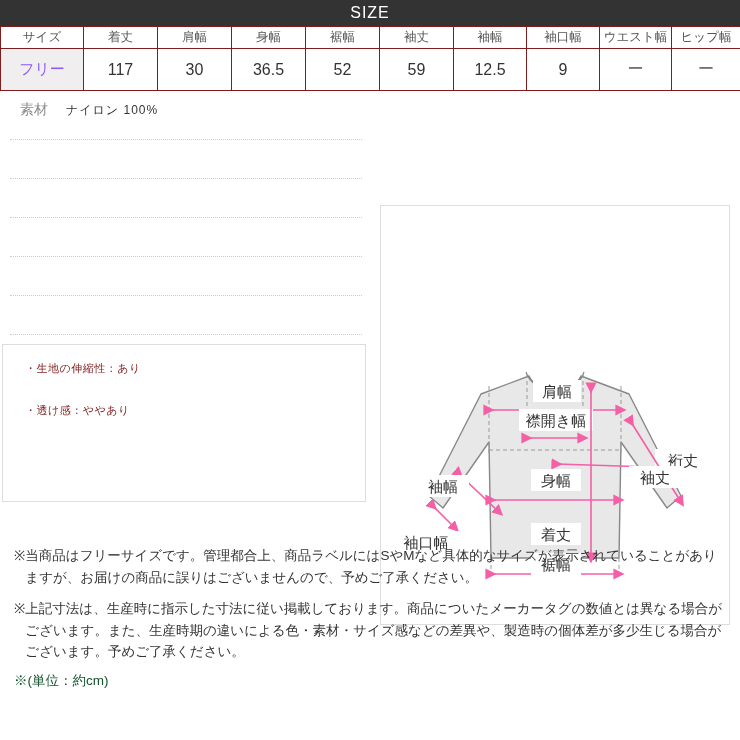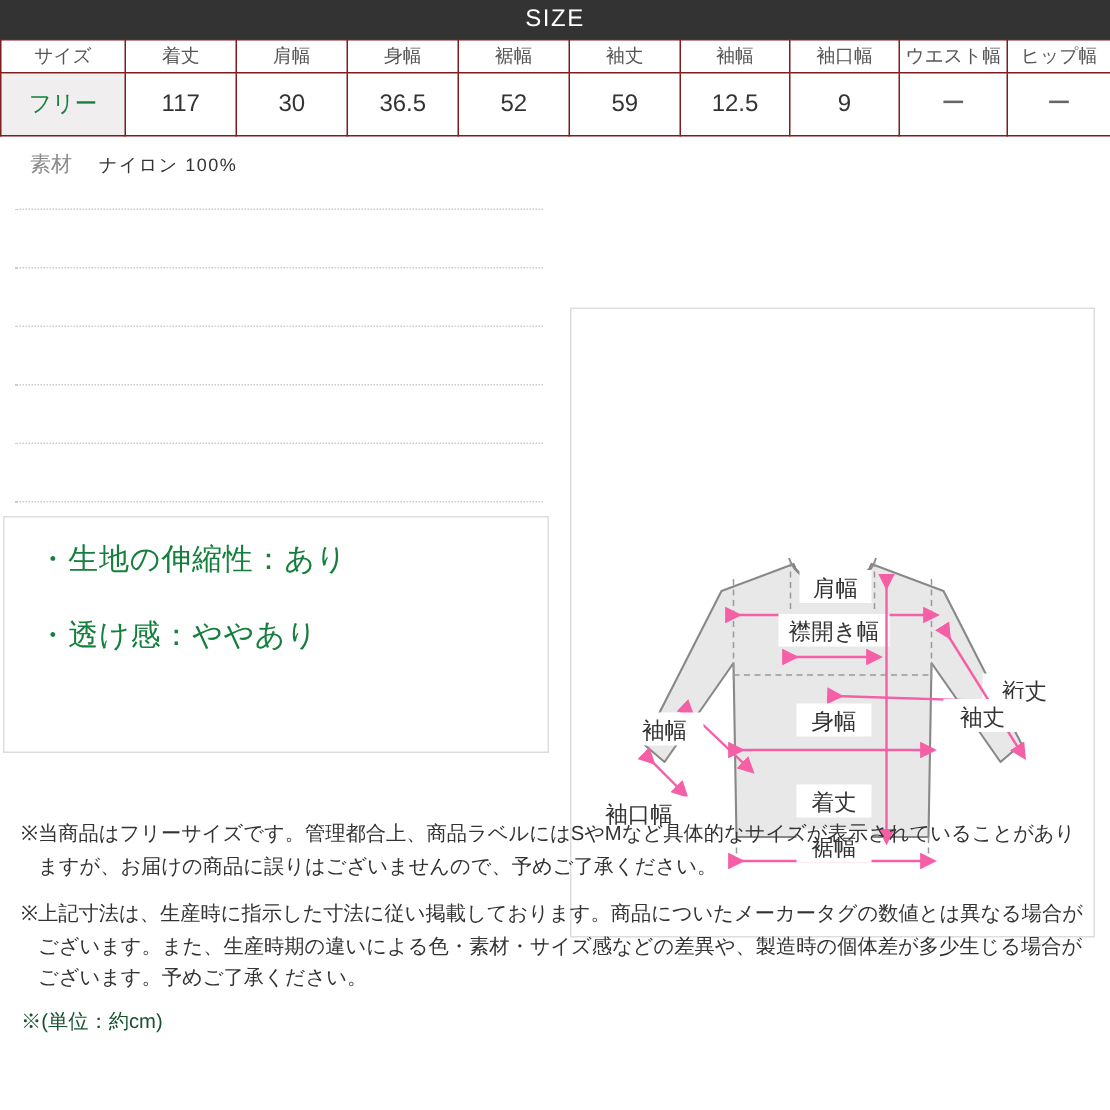--- a/index.html
+++ b/index.html
@@ -48,21 +48,21 @@
     font-size:12.5px;
   }
   table.size-table tbody td {
     height:42px;
     font-size:16px;
     color:#333333;
   }
   table.size-table tbody td.label-cell {
     background:#f0eeee;
     font-size:15px;
-    color:#15803d;
+    color:#8b5cf6;
   }
   table.size-table tbody td.dash {
     font-size:16px;
     color:#666666;
   }
   table.size-table col.c0 { width:83px; }
   table.size-table col.c1 { width:74px; }
   table.size-table col.c2 { width:74px; }
   table.size-table col.c3 { width:74px; }
   table.size-table col.c4 { width:74px; }
@@ -116,22 +116,22 @@
   .dot-space { height:38px; }
 
   .feature-box {
     position:absolute;
     left:2px; top:253px;
     width:364px; height:158px;
     border:1px solid #dddddd;
     padding:18px 0 0 22px;
   }
   .feature-item {
-    font-size:20px;
-    color:#15803d;
+    font-size:11px;
+    color:#7f1d1d;
     line-height:1;
     margin-bottom:31px;
     letter-spacing:0.5px;
   }
 
   
   .illus-panel {
     position:absolute;
     left:380px; top:114px;
     width:350px; height:420px;

